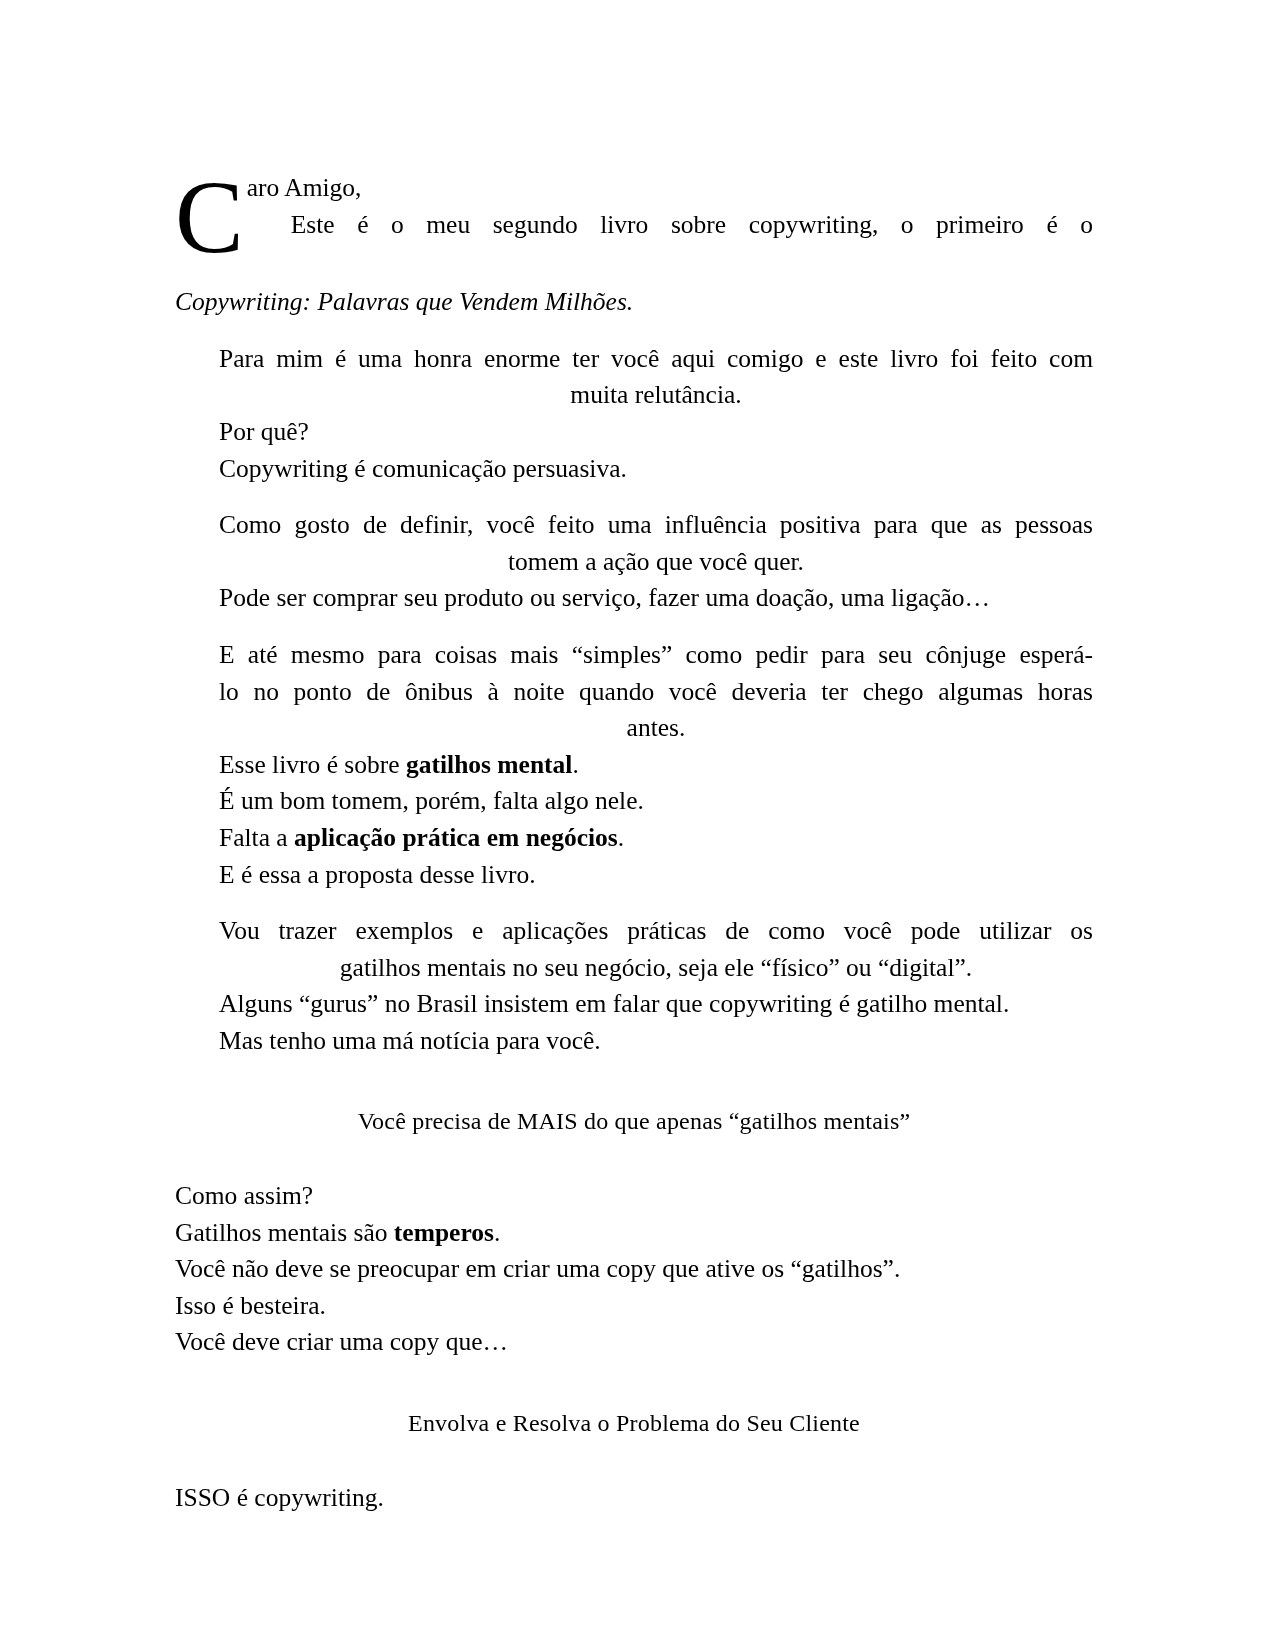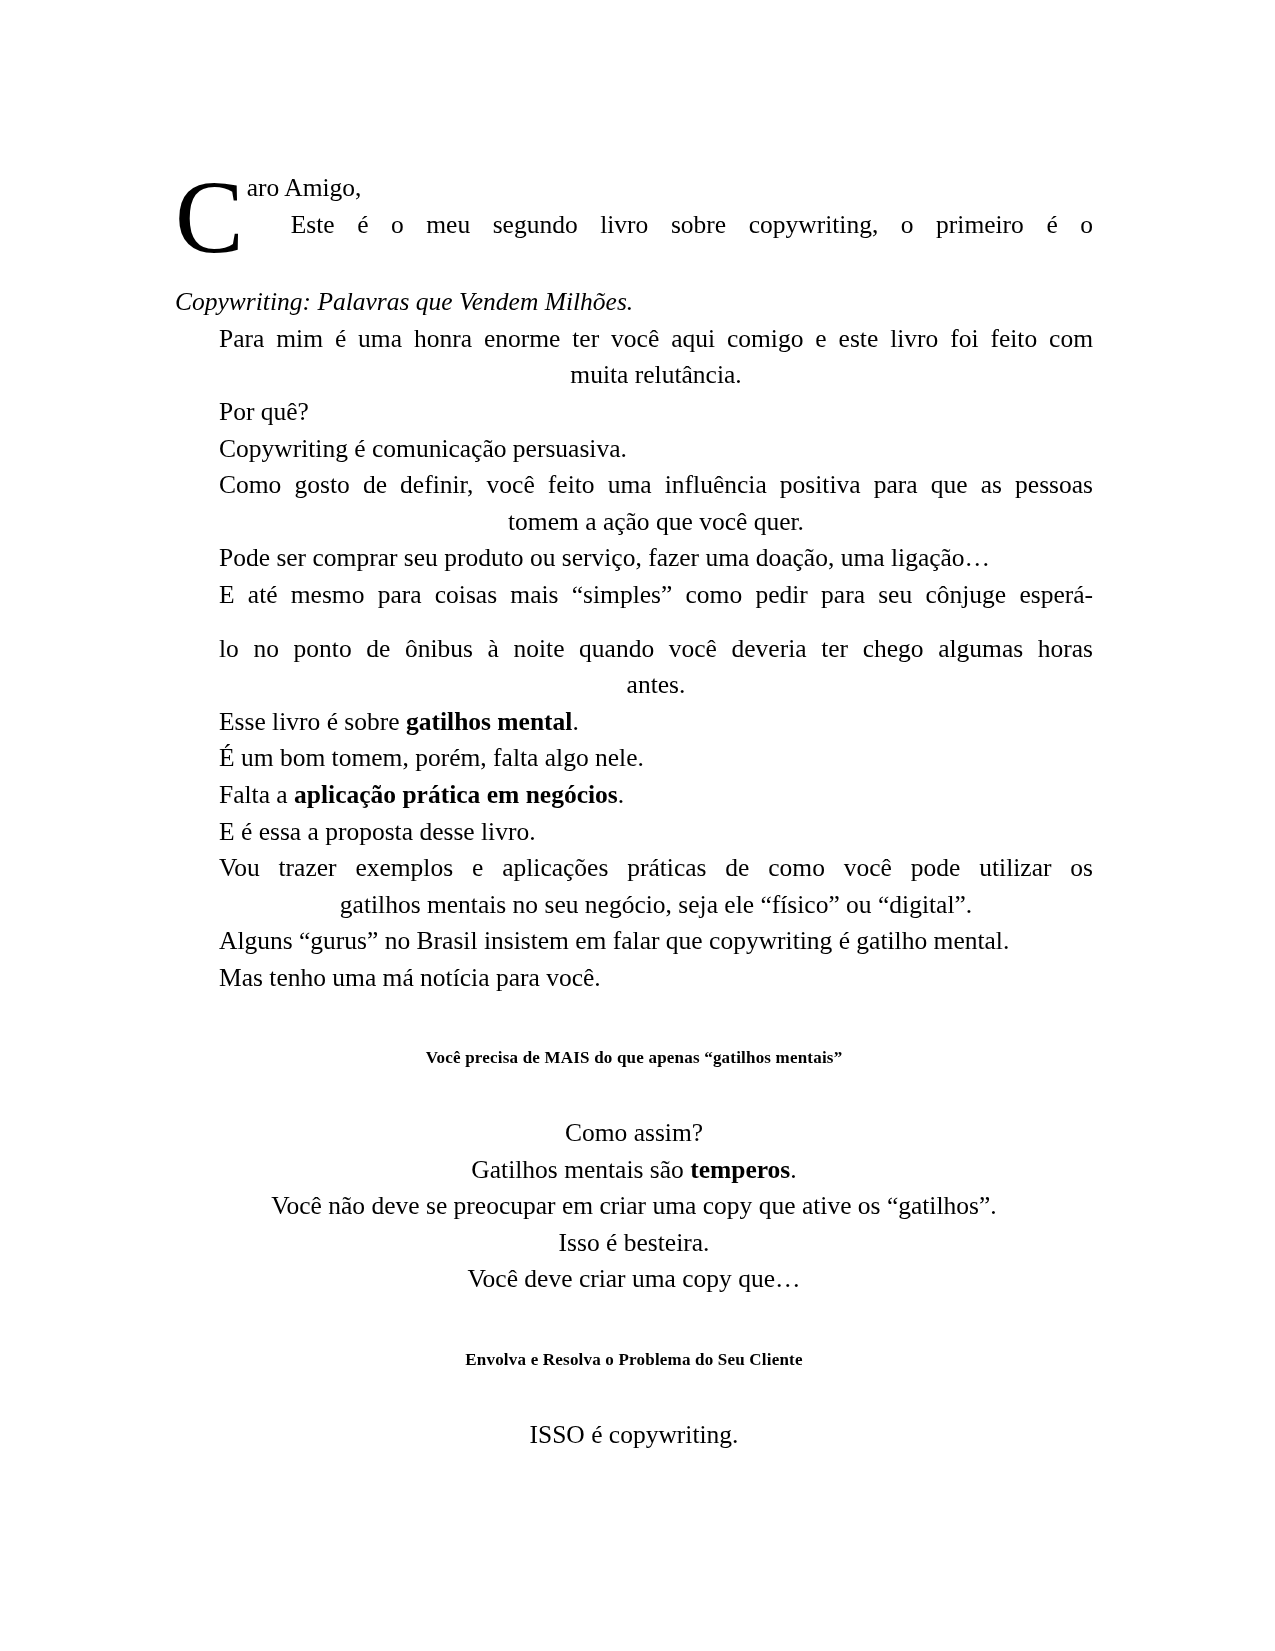--- a/index.html
+++ b/index.html
@@ -75,33 +75,34 @@
   }
   p.para > span.endline {
     display: block;
     text-align: center;
   }
   p.para > span.firstline {
     display: block;
     text-indent: 44px;
     text-align: justify;
     text-align-last: justify;
+    margin-top: 20px;
   }
 
   
   p.flush {
     margin: 0;
     text-indent: 0;
-    text-align: center;
+    text-align: left;
   }
 
   
   h2.heading {
-    font-size: 17px;
-    font-weight: 700;
+    font-size: 24px;
+    font-weight: 400;
     text-align: center;
     margin: 0;
     line-height: 36.6px;
     letter-spacing: 0.2px;
   }
 
   .gap-lg { height: 44px; }
   .gap-md { height: 38px; }
 
   b, strong { font-weight: 700; }
@@ -131,21 +132,21 @@
 
     <p class="para">
       <span class="firstline">Como gosto de definir, você feito uma influência positiva para que as pessoas</span>
       <span class="endline">tomem a ação que você quer.</span>
     </p>
 
     <p class="para">Pode ser comprar seu produto ou serviço, fazer uma doação, uma ligação…</p>
 
     <p class="para">
       <span class="firstline">E até mesmo para coisas mais “simples” como pedir para seu cônjuge esperá-</span>
-      <span class="jline" style="display:block;text-align:justify;text-align-last:justify;margin-top:17px;">lo no ponto de ônibus à noite quando você deveria ter chego algumas horas</span>
+      <span class="jline" style="display:block;text-align:justify;text-align-last:justify;">lo no ponto de ônibus à noite quando você deveria ter chego algumas horas</span>
       <span class="endline">antes.</span>
     </p>
 
     <p class="para"><span>Esse livro é sobre </span><b>gatilhos mental</b><span>.</span></p>
 
 
     <p class="para">É um bom tomem, porém, falta algo nele.</p>
 
     <p class="para"><span>Falta a </span><b>aplicação prática em negócios</b><span>.</span></p>
 

